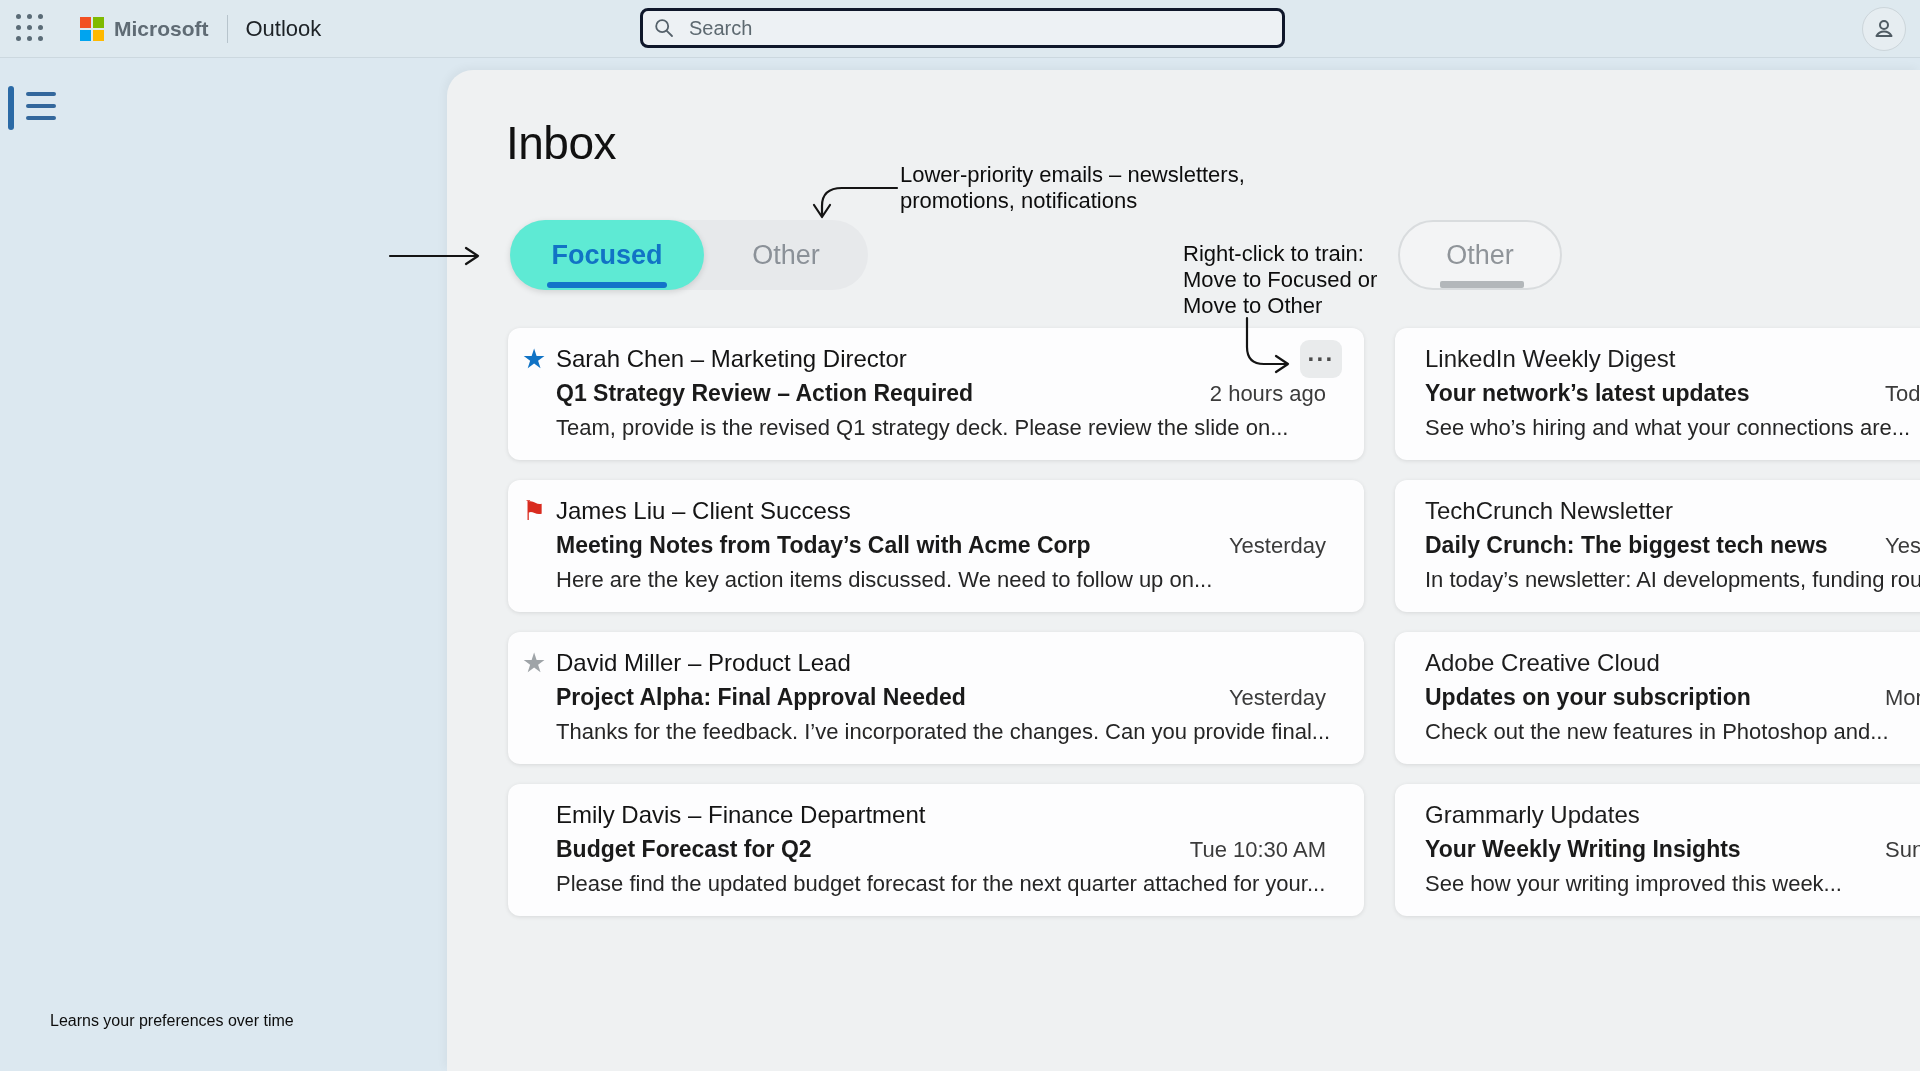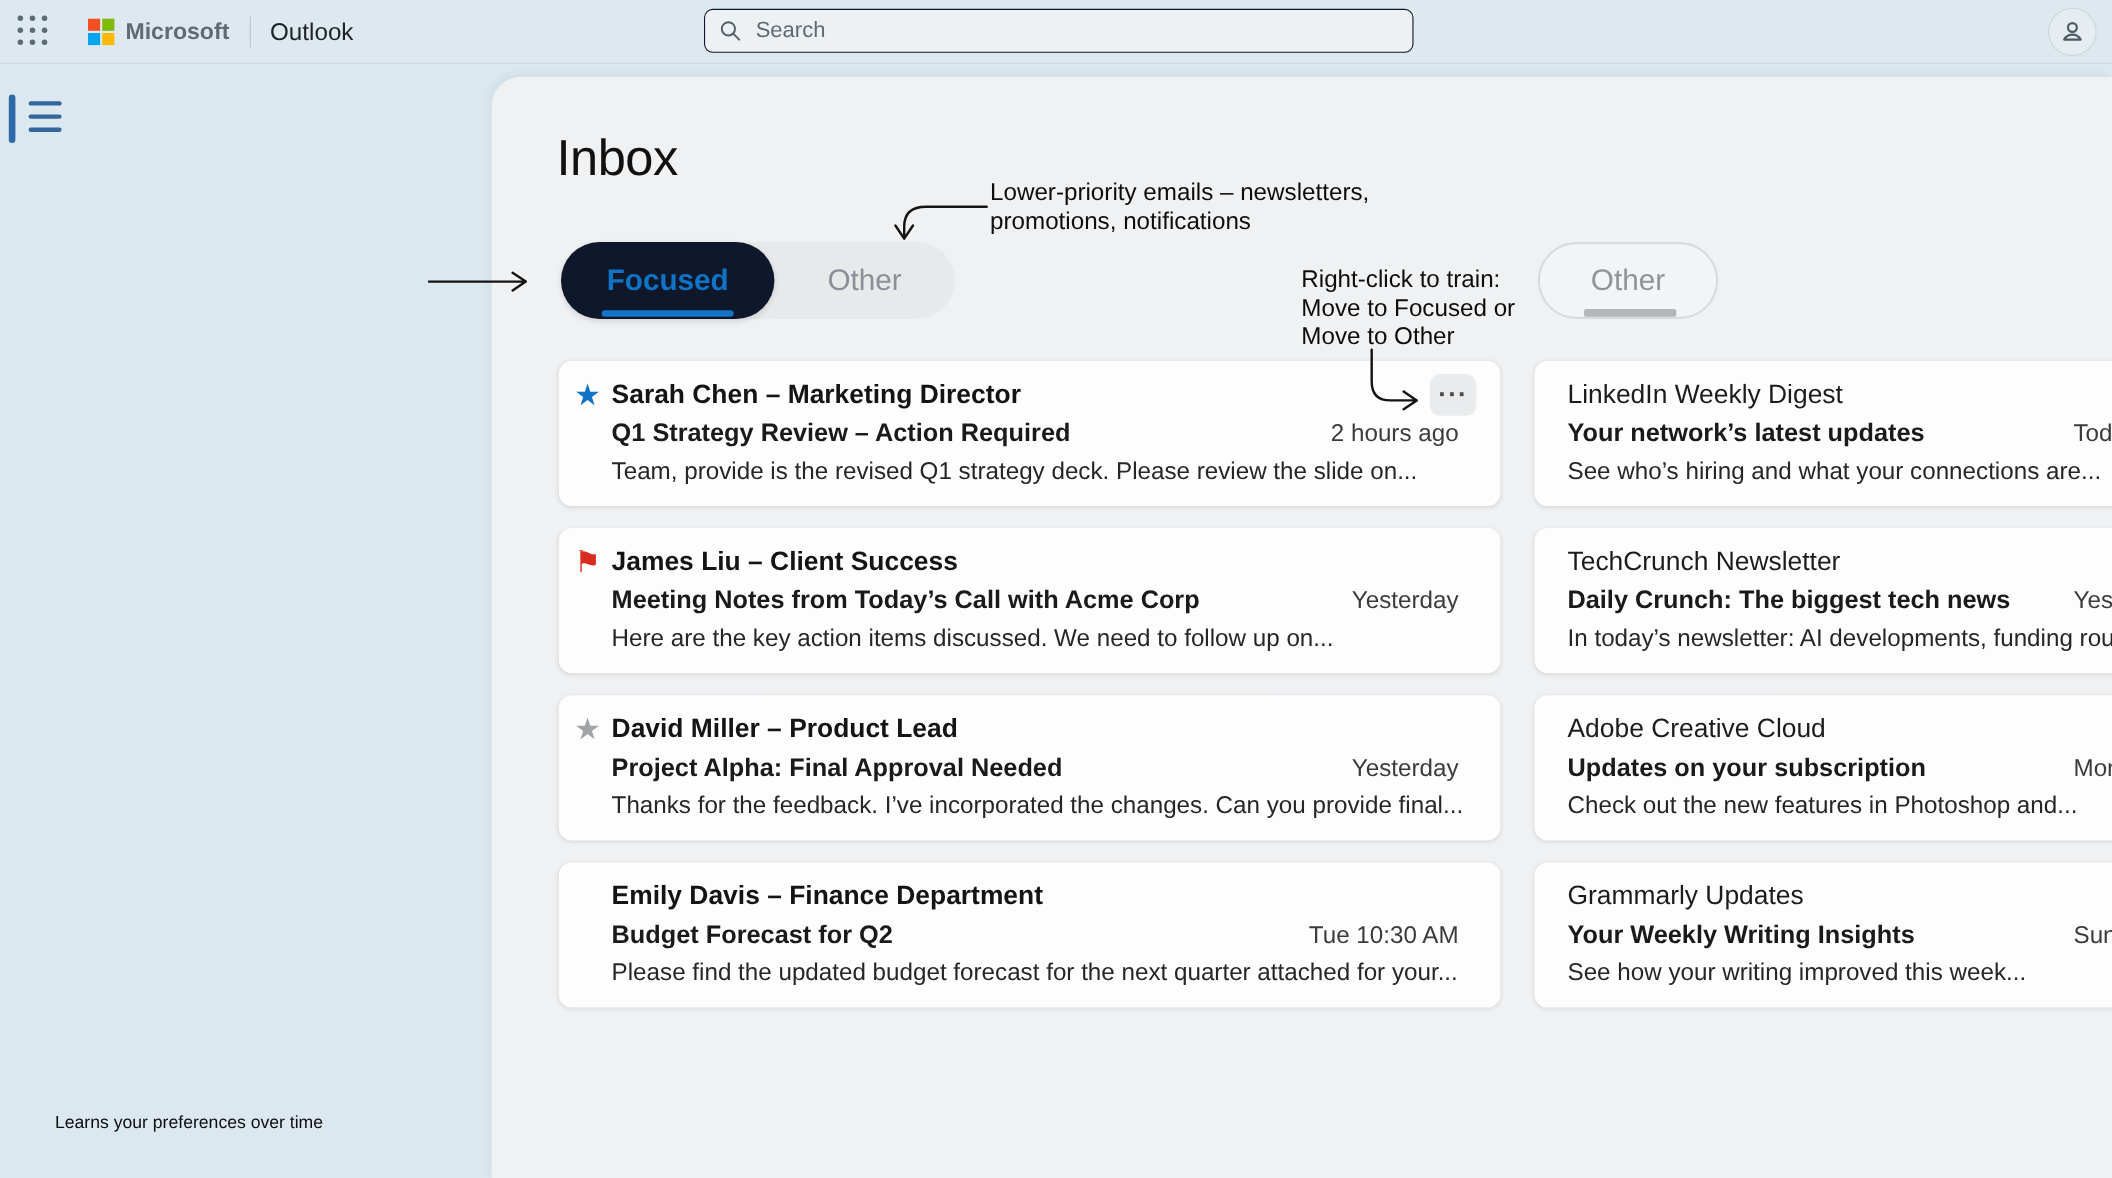--- a/index.html
+++ b/index.html
@@ -15,21 +15,21 @@
                  gap:5px; background:none; border:none; cursor:pointer; }
   .applauncher i { width:5px; height:5px; border-radius:50%; background:#5a6b76; }
   .brand { position:absolute; left:80px; top:0; height:58px; display:flex; align-items:center; gap:10px; }
   .mslogo { display:grid; grid-template-columns:11px 11px; grid-template-rows:11px 11px; gap:2px; }
   .mslogo i:nth-child(1){background:#f25022}.mslogo i:nth-child(2){background:#7fba00}
   .mslogo i:nth-child(3){background:#00a4ef}.mslogo i:nth-child(4){background:#ffb900}
   .msname { font-size:21px; font-weight:700; color:#5f6b74; }
   .brand-divider { width:1px; height:28px; background:#b7c4cc; margin:0 8px; }
   .appname { font-size:22px; color:#1d2226; }
   .search-wrap { position:absolute; left:640px; top:8px; width:645px; height:40px; }
-  .search-input { width:100%; height:100%; border:1px solid #0f172a; border-radius:8px;
+  .search-input { width:100%; height:100%; border:3px solid #0f172a; border-radius:8px;
                   background:#edf1f4; padding-left:46px; font-size:20px; color:#3c464d;
                   font-family:"Liberation Sans", sans-serif; outline:none; }
   .search-input::placeholder { color:#5d6970; opacity:1; }
   .search-glyph { position:absolute; left:14px; top:10px; width:20px; height:20px; pointer-events:none; }
   .account-btn { position:absolute; right:14px; top:7px; width:44px; height:44px; border-radius:50%;
                  border:1px solid #ccd5da; background:#e6edf1; cursor:pointer;
                  display:flex; align-items:center; justify-content:center; }
 
   
   .nav-accent { position:absolute; left:8px; top:86px; width:6px; height:44px; border-radius:3px; background:#2b6aa6; }
@@ -41,21 +41,21 @@
   .panel { position:absolute; left:447px; top:70px; width:1473px; height:1001px;
            background:#eff1f2; border-radius:26px 0 0 0; box-shadow:-3px -3px 8px rgba(0,0,0,.04); }
 
   .page-title { position:absolute; left:506px; top:116px; font-size:46px; font-weight:400;
                 color:#111; letter-spacing:-0.5px; }
 
   
   .tab-group { position:absolute; left:510px; top:220px; width:358px; height:70px; }
   .tab-track { position:absolute; inset:0; border-radius:36px; background:#e7e9eb; }
   .tab-focused { position:absolute; left:0; top:0; width:194px; height:70px; border-radius:36px;
-                 background:#0f172a; box-shadow:0 2px 6px rgba(0,0,0,.13); border:none; cursor:pointer;
+                 background:#5eead4; box-shadow:0 2px 6px rgba(0,0,0,.13); border:none; cursor:pointer;
                  font-size:27px; font-weight:700; color:#1173c5; font-family:"Liberation Sans", sans-serif; }
   .tab-focused-bar { position:absolute; left:37px; bottom:2px; width:120px; height:6px;
                      border-radius:3px; background:#1374c9; }
   .tab-other-label { position:absolute; left:194px; top:0; width:164px; height:70px; border:none;
                      background:none; cursor:pointer; font-size:27px; color:#8b9198;
                      font-family:"Liberation Sans", sans-serif; }
   .other-pill { position:absolute; left:1398px; top:220px; width:164px; height:70px; border-radius:36px;
                 border:2px solid #d9dcde; background:rgba(255,255,255,.25); cursor:pointer;
                 font-size:27px; color:#8f9499; font-family:"Liberation Sans", sans-serif; }
   .other-pill-bar { position:absolute; left:40px; bottom:0px; width:84px; height:7px;
@@ -64,21 +64,21 @@
   
   .mail-card { position:absolute; width:856px; height:132px; background:#fdfdfe; border-radius:12px;
                box-shadow:0 1px 4px rgba(0,0,0,.10); padding:13px 38px 13px 14px; display:flex; }
   .mail-card.left { left:508px; }
   .mail-card.right { left:1395px; width:700px; padding:13px 0 13px 30px; }
   .icon-col { width:34px; font-size:27px; line-height:36px; text-align:left; flex:none; }
   .icon-star-blue { color:#1173c5; }
   .icon-star-gray { color:#9fa4a8; }
   .icon-flag-red  { color:#d92b1f; }
   .mail-body { flex:1; min-width:0; display:flex; flex-direction:column; }
-  .mail-sender { font-size:24px; font-weight:700; color:#141414; line-height:35px; white-space:nowrap; }
+  .mail-sender { font-size:24px; font-weight:400; color:#141414; line-height:35px; white-space:nowrap; }
   .mail-card.right .mail-sender { font-weight:400; color:#1c1c1c; }
   .mail-line2 { display:flex; align-items:flex-start; line-height:35px; position:relative; }
   .mail-subject { font-size:23px; font-weight:700; color:#1a1a1a; white-space:nowrap; }
   .mail-time { font-size:22px; color:#3b3b3b; margin-left:auto; white-space:nowrap; }
   .mail-card.right .mail-time { position:absolute; left:460px; margin-left:0; }
   .mail-preview { font-size:22px; color:#262626; line-height:34px; white-space:nowrap; }
   .more-btn { position:absolute; right:22px; top:12px; width:42px; height:38px; border-radius:9px;
               background:#e9ebec; border:none; cursor:pointer; color:#4b4b4b; font-size:24px;
               font-weight:700; line-height:20px; letter-spacing:1px; }
 

